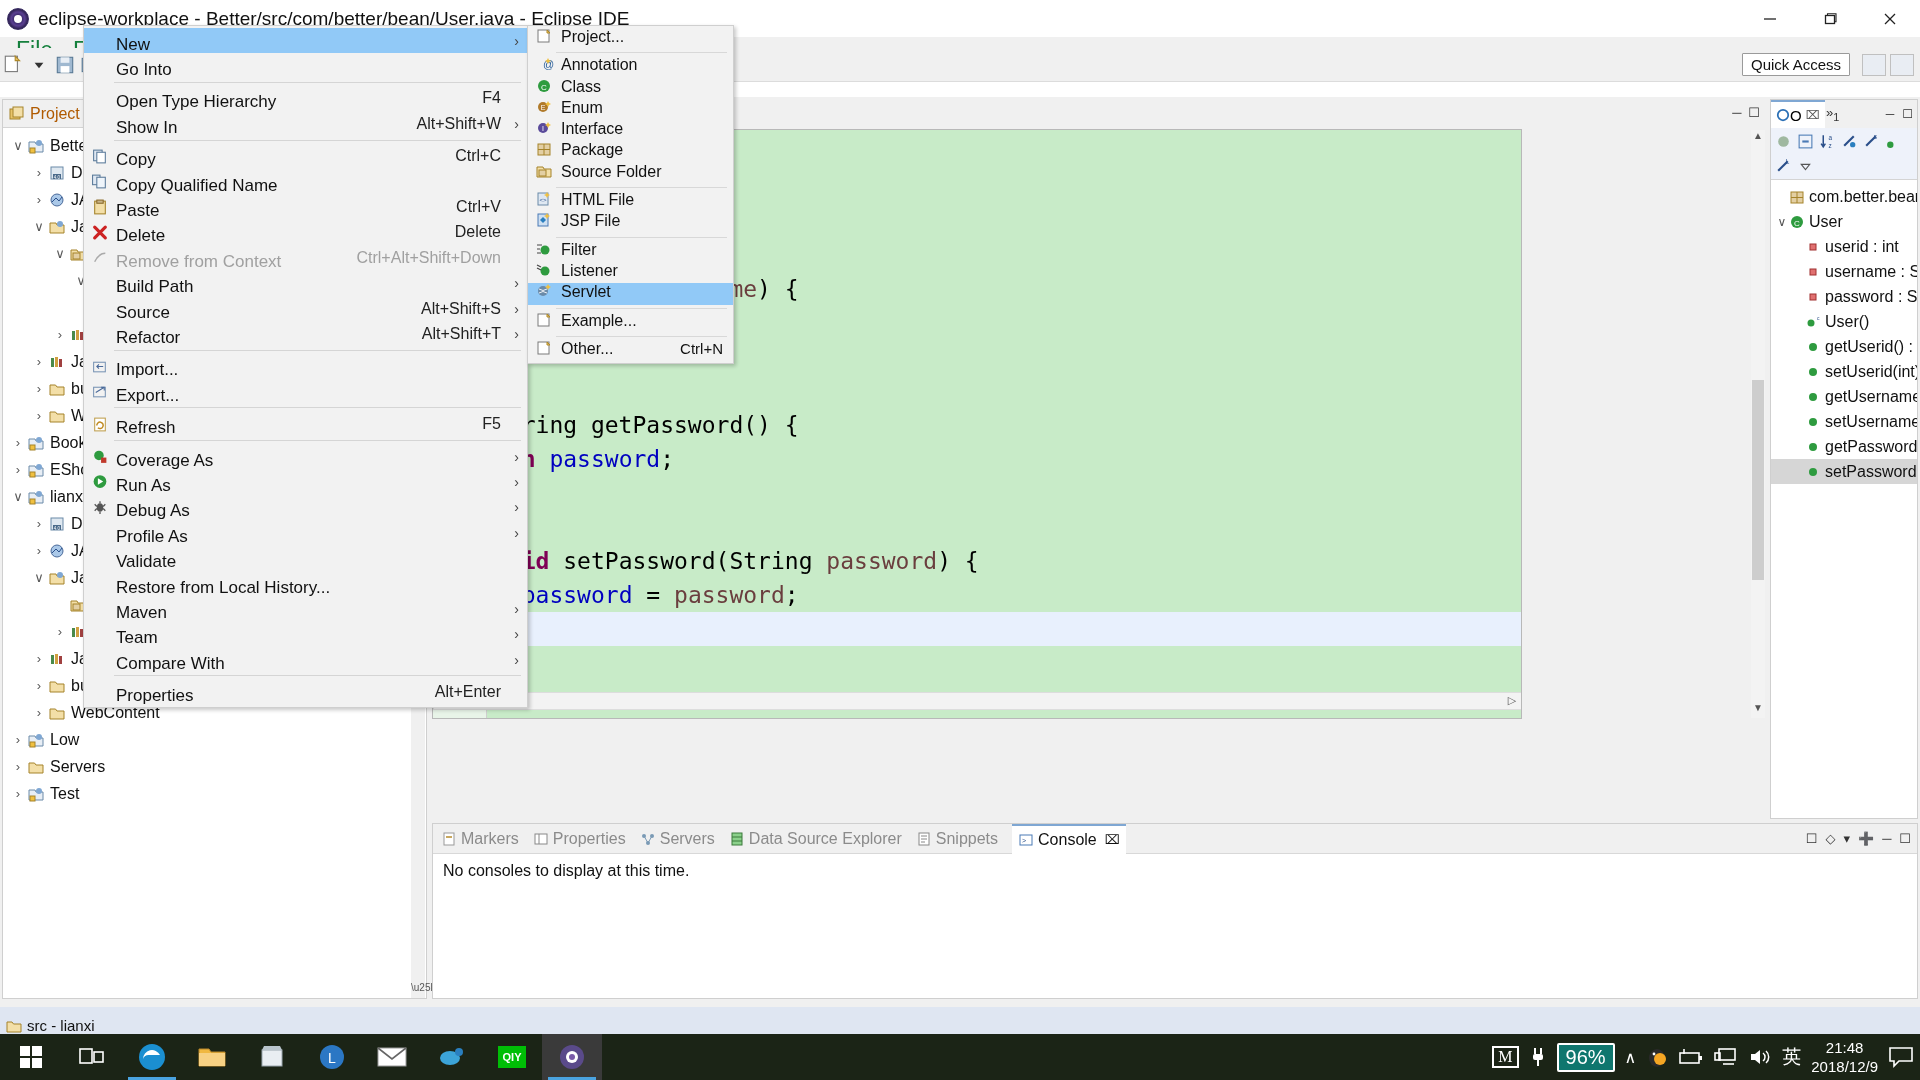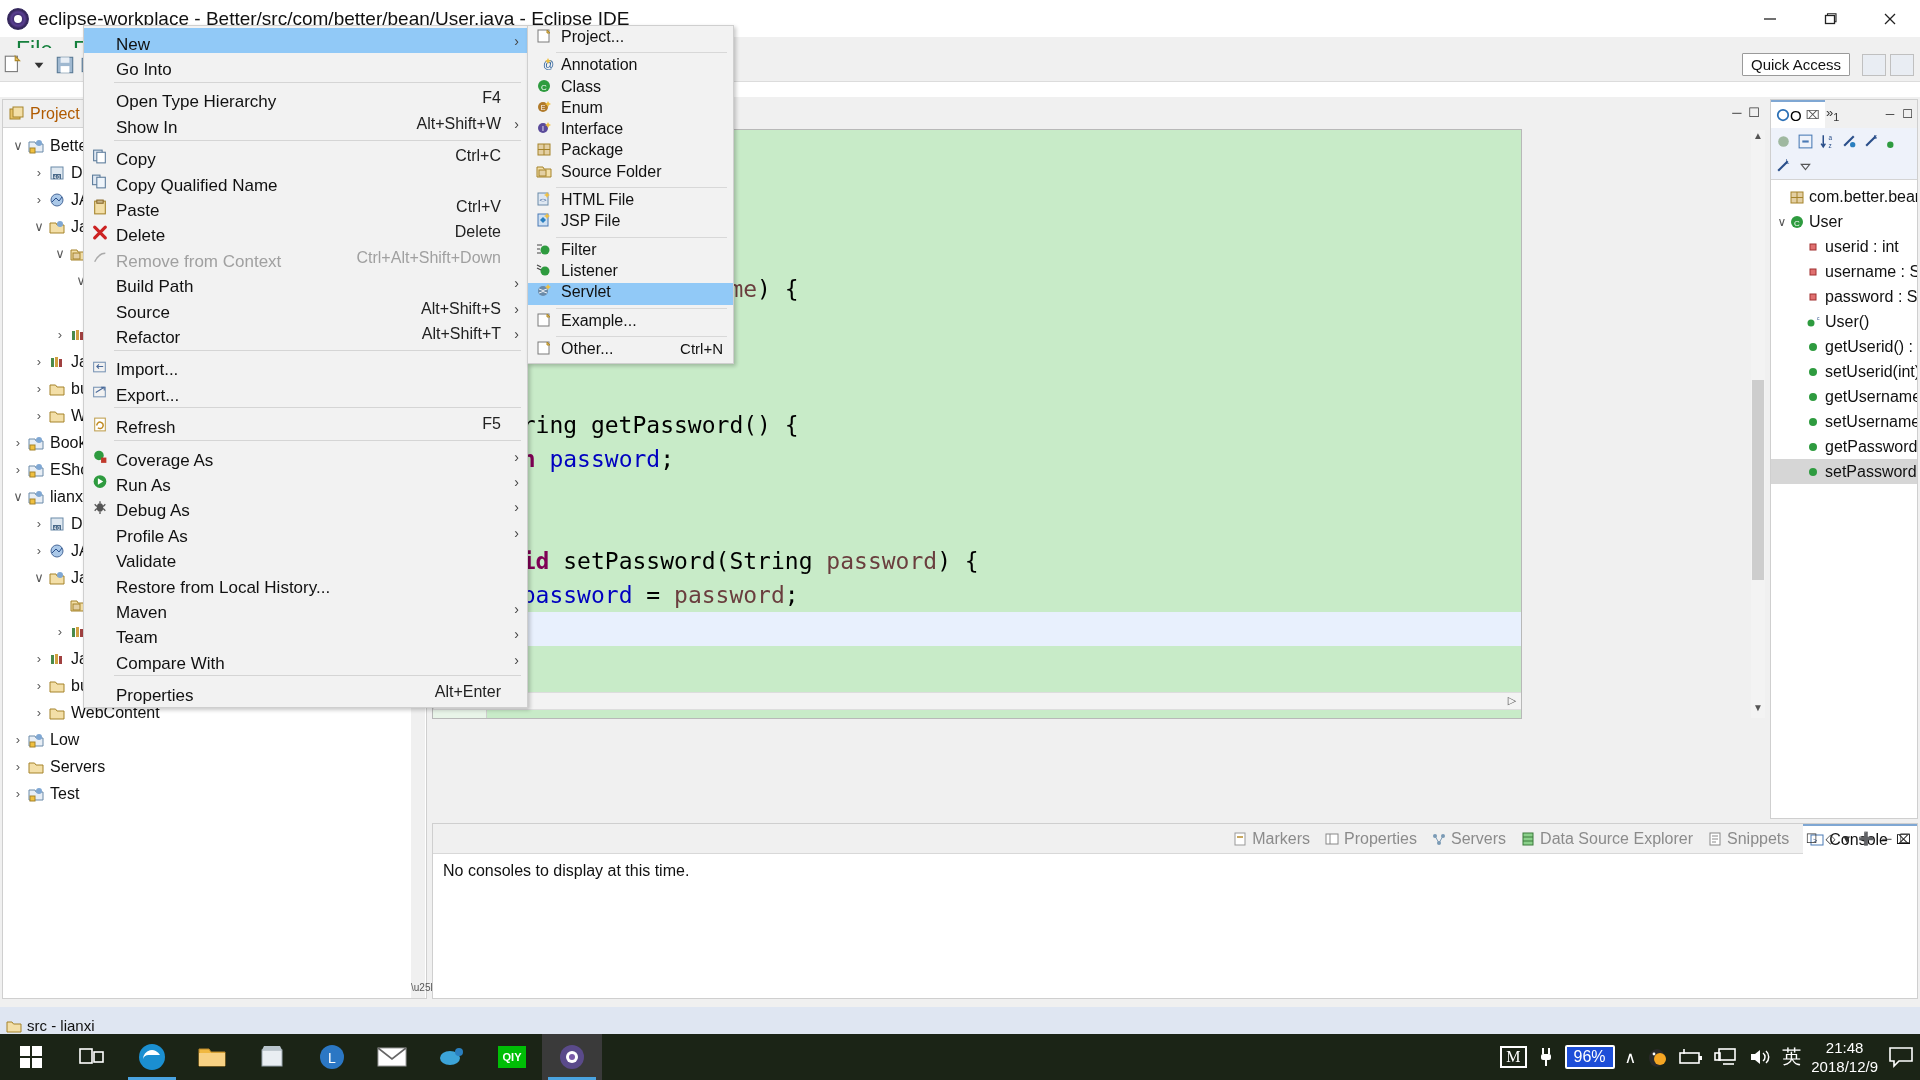--- a/index.html
+++ b/index.html
@@ -158,21 +158,21 @@
   .onode .olabel { font-size: 16px; color: #111; }
   .onode.sel { background: #d6d6d6; }
 
   
   .console-panel {
     position: absolute; left: 432px; top: 726px; width: 1486px; height: 176px;
     background: #ffffff; border: 1px solid #cfcfcf;
   }
   .console-tabs {
     height: 30px; background: #f0f0f0; display: flex; align-items: center;
-    padding-left: 8px; gap: 14px; position: relative; border-bottom: 1px solid #d8d8d8; justify-content: flex-end;
+    padding-left: 8px; gap: 14px; position: relative; border-bottom: 1px solid #d8d8d8;
   }
   .ctab { display: flex; align-items: center; gap: 4px; font-size: 16px; color: #8b8b8b; }
   .ctab.active { color: #111; background: #fff; height: 30px; padding: 0 6px; border-top: 2px solid #7fa7d3; }
   .ctab .ci { width: 16px; height: 16px; flex: 0 0 auto; }
   .console-ctrls { position: absolute; right: 6px; display: flex; gap: 8px; color: #333; font-size: 13px; align-items: center; }
   .console-body { padding: 8px 10px; font-size: 16px; color: #111; }
 
   
   .statusbar {
     position: absolute; top: 1007px; left: 0; width: 1920px; height: 27px;
@@ -197,21 +197,21 @@
   }
   .search-circle { width: 26px; height: 26px; border: 3px solid #222; border-radius: 50%; flex: 0 0 auto; }
   .search-text { font-size: 17px; color: #3a3a4a; }
   .mic { margin-left: auto; width: 20px; height: 26px; }
   .tb-apps { display: flex; align-items: center; height: 46px; }
   .tbapp { width: 60px; height: 46px; display: flex; align-items: center; justify-content: center; position: relative; }
   .tbapp.active::after { content: ""; position: absolute; bottom: 0; left: 6px; right: 6px; height: 3px; background: #4aa3e0; }
   .tray { margin-left: auto; display: flex; align-items: center; height: 46px; padding-right: 6px; gap: 10px; }
   .tray-item { display: flex; align-items: center; justify-content: center; color: #fff; font-size: 16px; }
   .battery-pill {
-    background: #1d4ed8; color: #fff; font-size: 16px; padding: 1px 7px; border: 2px solid #fff; border-radius: 2px;
+    background: #0f766e; color: #fff; font-size: 20px; padding: 1px 7px; border: 2px solid #fff; border-radius: 2px;
   }
   .clock { color: #fff; font-size: 15px; line-height: 19px; text-align: center; }
 
   
   .ctxmenu {
     position: absolute; left: 83px; top: 25px; width: 445px;
     background: #f2f2f2; border: 1px solid #cfcfcf; box-shadow: 2px 2px 4px rgba(0,0,0,0.22);
     z-index: 50; padding: 2px 0;
   }
   .cmi {

